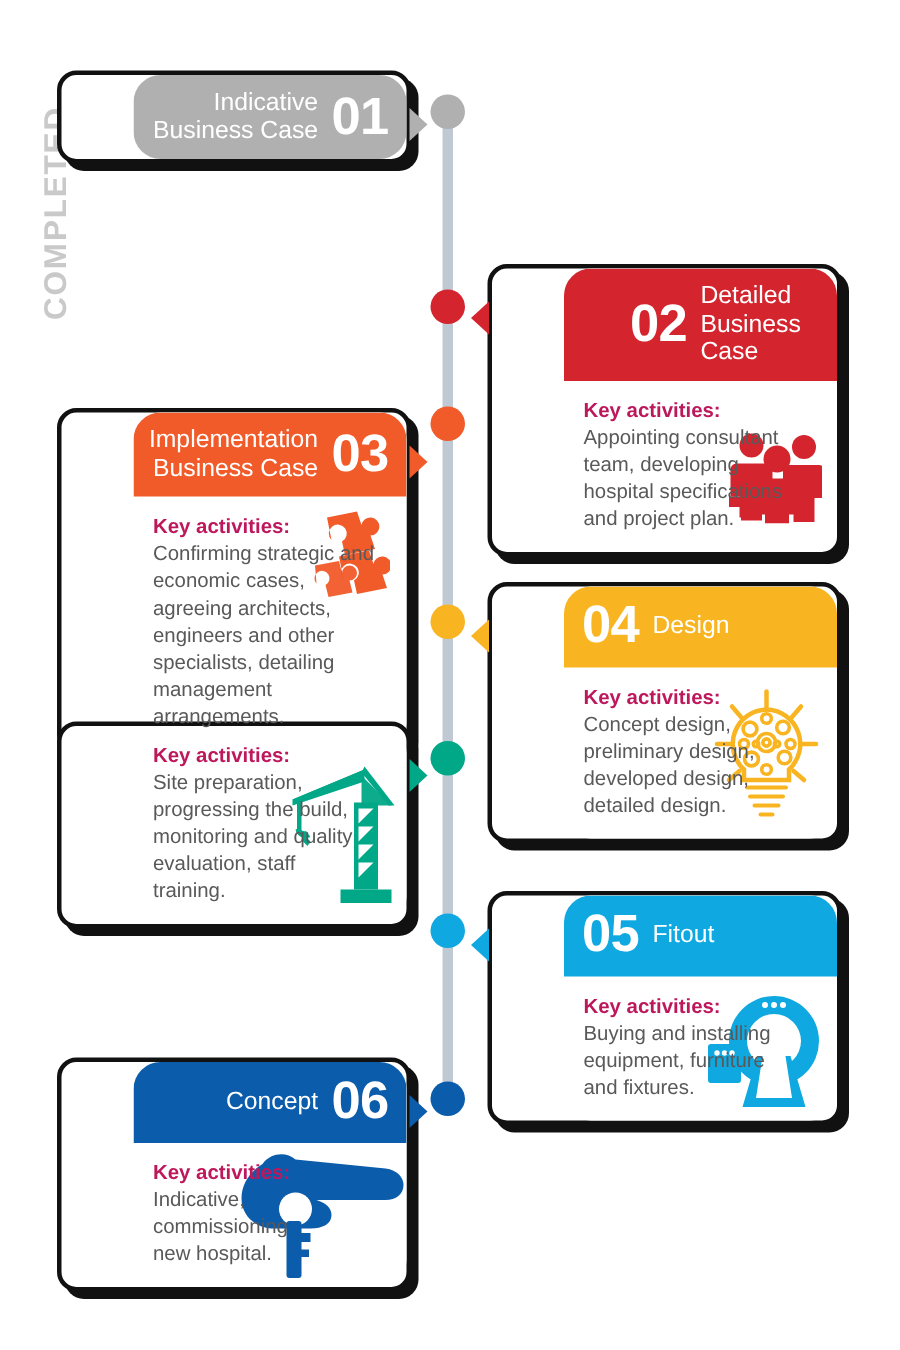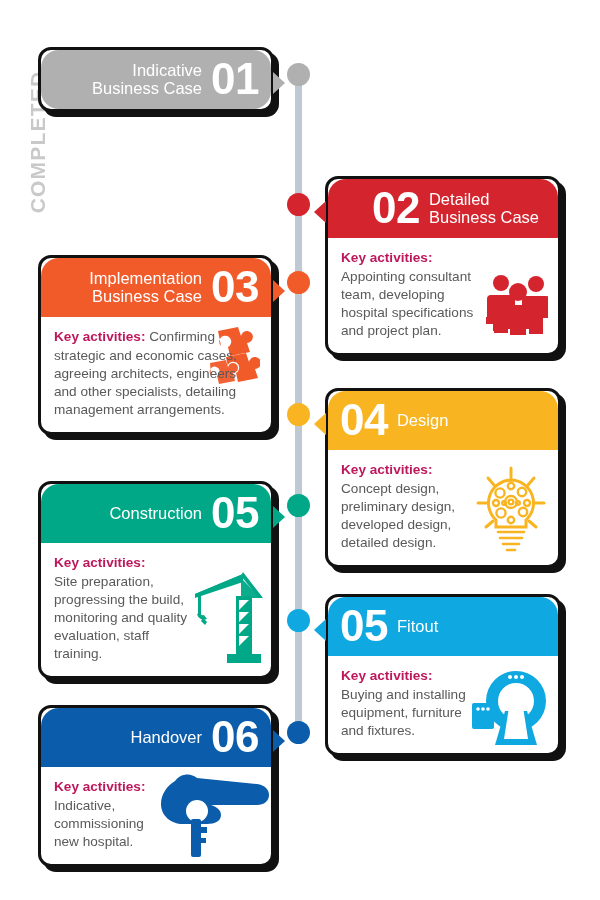--- a/index.html
+++ b/index.html
@@ -48,31 +48,32 @@
     background: #ffffff;
     border: 3px solid #111111;
     border-radius: 13px;
     box-shadow: 5px 5px 0 0 #111111;
     overflow: visible;
   }
   .card-inner {
     border-radius: 18px;
     overflow: hidden;
     background: #fff;
+    margin-left: 48px;
   }
   .card-head {
     padding: 9px 12px 10px 12px;
     display: flex;
     align-items: center;
     gap: 9px;
     min-height: 54px;
   }
   .card-head.right-align { justify-content: flex-end; }
   .head-num {
-    font-size: 44px;
+    font-size: 35px;
     font-weight: bold;
     color: #ffffff;
     line-height: 0.92;
     letter-spacing: -0.5px;
   }
   .head-title {
     font-size: 16.5px;
     color: #ffffff;
     line-height: 1.13;
     font-weight: normal;
@@ -166,21 +167,21 @@
               <circle cx="36" cy="19" r="9"></circle>
               <path d="M25 32 h22 a4 4 0 0 1 4 4 v20 h-7 v6 h-16 v-6 h-7 v-20 a4 4 0 0 1 4 -4 z"></path>
               <path d="M4 44 h7 v-7 h7 v7 h7 v7 h-7 v7 h-7 v-7 h-7 z"></path>
             </g>
           </svg>
         </div>
       </div>
     </div>
   </div>
 
-  <div class="card" style="left:38px; top:255px;">
+  <div class="card" style="left:38px; top:272px;">
     <div class="notch to-right" style="border-left-color: rgb(241, 90, 41);"></div>
     <div class="card-inner">
       <div class="card-head right-align" style="background: rgb(241, 90, 41);">
         <div class="head-title ta-right">
           <div>Implementation</div>
           <div>Business Case</div>
         </div>
         <div class="head-num">03</div>
       </div>
       <div class="card-body" style="min-height:111px;">
@@ -249,26 +250,20 @@
             </g>
           </svg>
         </div>
       </div>
     </div>
   </div>
 
   <div class="card" style="left:38px; top:481px;">
     <div class="notch to-right" style="border-left-color: rgb(0, 168, 135);"></div>
     <div class="card-inner">
-      <div class="card-head right-align" style="background: rgb(0, 168, 135);">
-        <div class="head-title ta-right">
-          <div>Construction</div>
-        </div>
-        <div class="head-num">05</div>
-      </div>
       <div class="card-body" style="min-height:125px;">
         <div class="body-text" style="max-width:146px;">
           <span class="kw">Key activities:</span><br>
           <span>Site preparation, progressing the build, monitoring and quality evaluation, staff training.</span>
         </div>
         <div class="icon-wrap" style="right:6px; bottom:4px;">
           <svg width="78" height="102" viewBox="0 0 78 102">
             <g fill="#00a887">
               <path d="M56 6 l20 26 h-4 l-18 -22 z"></path>
               <path d="M56 8 l-48 20 l0 4 l48 -16 z"></path>
@@ -328,21 +323,21 @@
         </div>
       </div>
     </div>
   </div>
 
   <div class="card" style="left:38px; top:705px;">
     <div class="notch to-right" style="border-left-color: rgb(11, 92, 171);"></div>
     <div class="card-inner">
       <div class="card-head right-align" style="background: rgb(11, 92, 171);">
         <div class="head-title ta-right">
-          <div>Handover</div>
+          <div>Concept</div>
         </div>
         <div class="head-num">06</div>
       </div>
       <div class="card-body" style="min-height:94px;">
         <div class="body-text" style="max-width:108px;">
           <span class="kw">Key activities:</span><br>
           <span>Indicative, commissioning new hospital.</span>
         </div>
         <div class="icon-wrap" style="right:0px; top:0px;">
           <svg width="126" height="94" viewBox="0 0 126 94">

